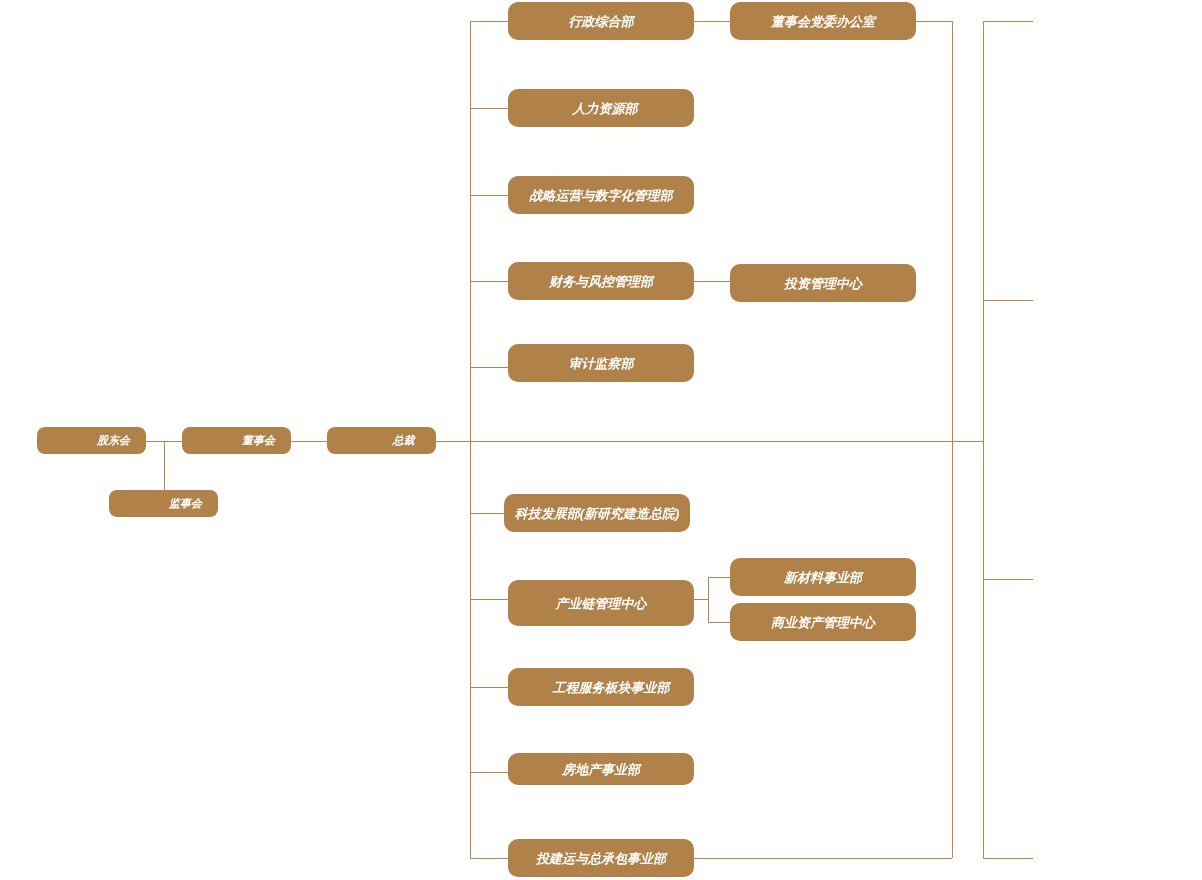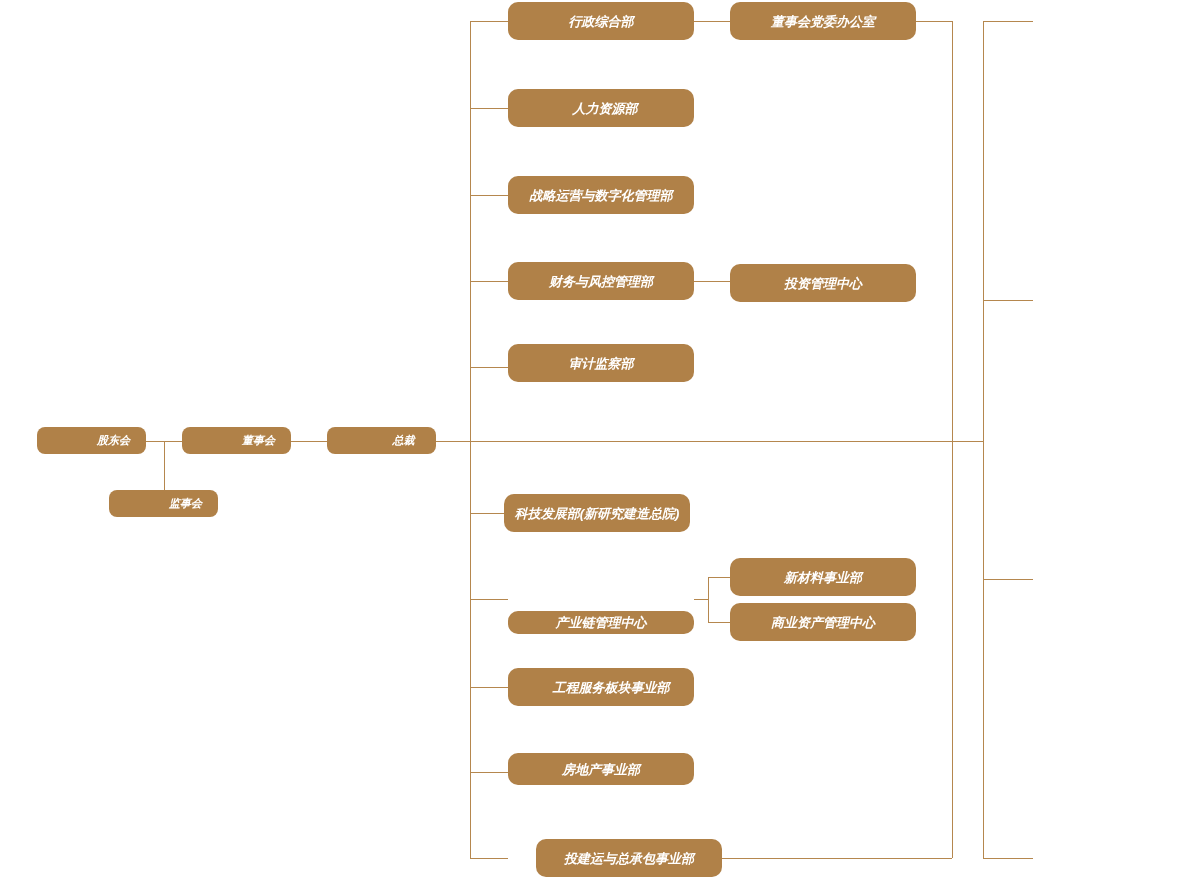--- a/index.html
+++ b/index.html
@@ -84,21 +84,21 @@
 <div class="node gov" style="left: 37px; top: 427px; width: 109px; height: 27px;">股东会</div>
     <div class="node gov" style="left: 109px; top: 490px; width: 109px; height: 27px;">监事会</div>
     <div class="node gov" style="left: 182px; top: 427px; width: 109px; height: 27px;">董事会</div>
     <div class="node gov" style="left: 327px; top: 427px; width: 109px; height: 27px;">总裁</div>
     <div class="node dept" style="left: 508px; top: 2px; width: 186px; height: 38px;">行政综合部</div>
     <div class="node dept" style="left: 508px; top: 89px; width: 186px; height: 38px; padding-left: 8px;">人力资源部</div>
     <div class="node dept" style="left: 508px; top: 176px; width: 186px; height: 38px;">战略运营与数字化管理部</div>
     <div class="node dept" style="left: 508px; top: 262px; width: 186px; height: 38px;">财务与风控管理部</div>
     <div class="node dept" style="left: 508px; top: 344px; width: 186px; height: 38px;">审计监察部</div>
     <div class="node dept" style="left: 504px; top: 494px; width: 186px; height: 38px;">科技发展部(新研究建造总院)</div>
-    <div class="node dept" style="left: 508px; top: 580px; width: 186px; height: 23px; margin-top: 31px;">产业链管理中心</div>
+    <div class="node dept" style="left: 508px; top: 580px; width: 186px; height: 46px;">产业链管理中心</div>
     <div class="node dept" style="left: 508px; top: 668px; width: 186px; height: 38px; padding-left: 20px;">工程服务板块事业部</div>
     <div class="node dept" style="left: 508px; top: 753px; width: 186px; height: 32px;">房地产事业部</div>
-    <div class="node dept" style="left: 508px; top: 839px; width: 186px; height: 38px; margin-left: 28px;">投建运与总承包事业部</div>
+    <div class="node dept" style="left: 508px; top: 839px; width: 186px; height: 38px;">投建运与总承包事业部</div>
     <div class="node dept" style="left: 730px; top: 2px; width: 186px; height: 38px;">董事会党委办公室</div>
     <div class="node dept" style="left: 730px; top: 264px; width: 186px; height: 38px;">投资管理中心</div>
     <div class="node dept" style="left: 730px; top: 558px; width: 186px; height: 38px;">新材料事业部</div>
     <div class="node dept" style="left: 730px; top: 603px; width: 186px; height: 38px;">商业资产管理中心</div>
   </div>
 
 </body></html>

